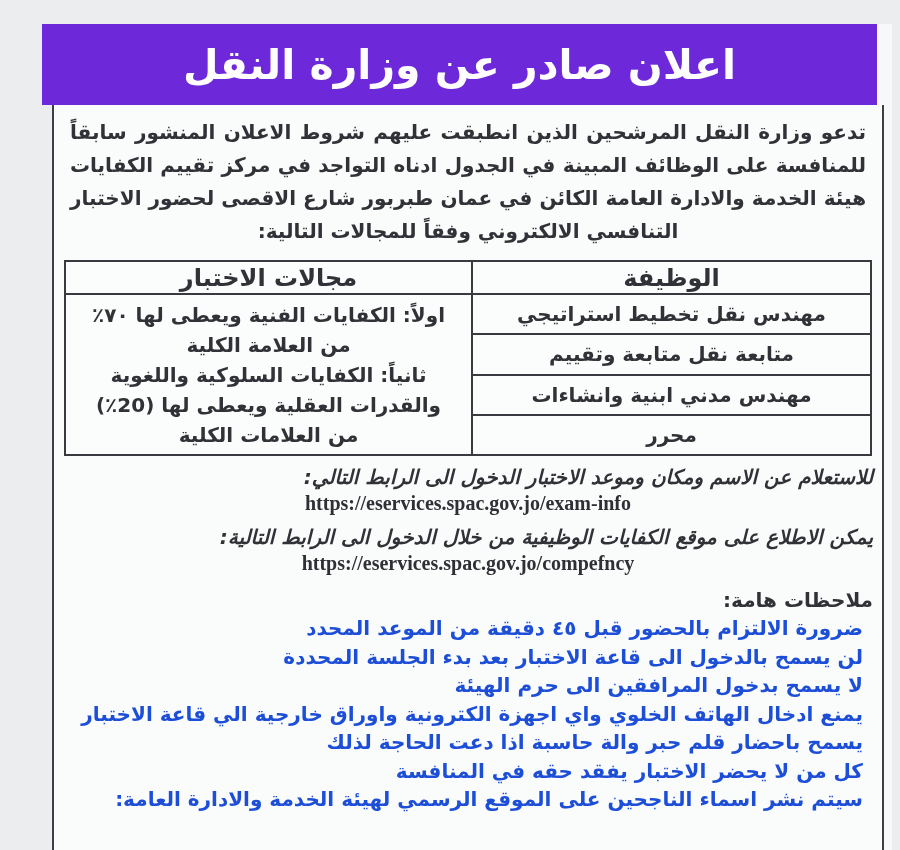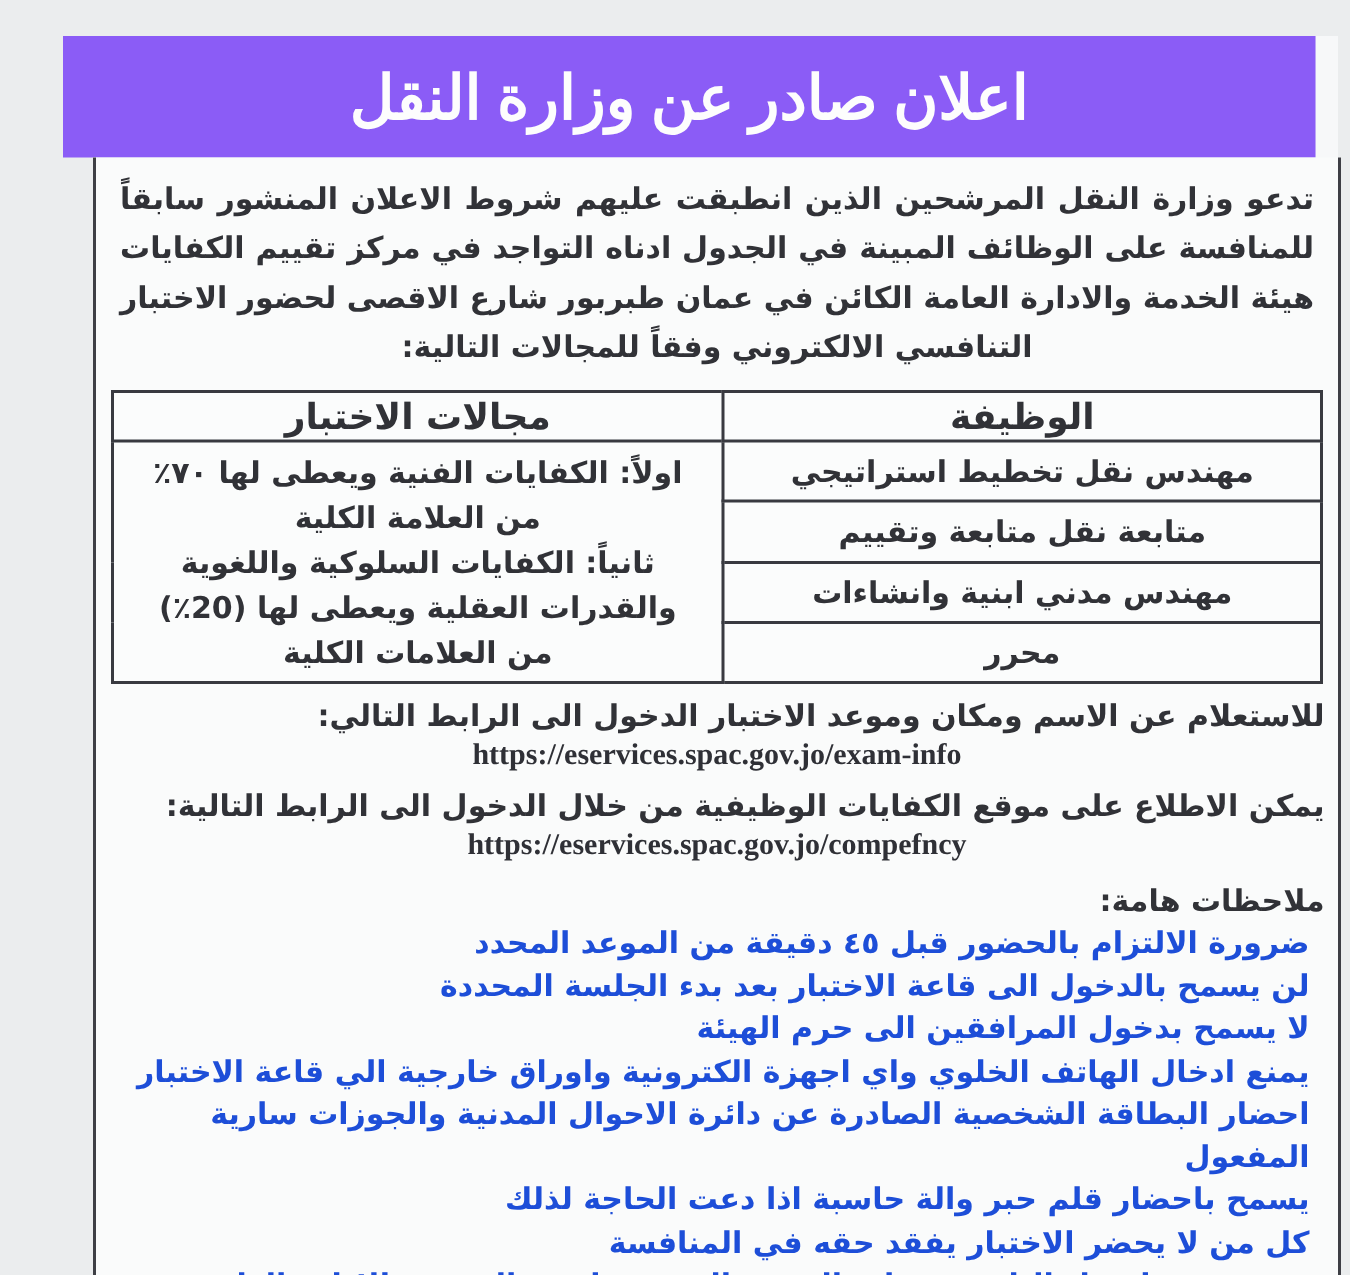--- a/index.html
+++ b/index.html
@@ -11,28 +11,28 @@
     font-family: "DejaVu Sans", sans-serif;
     color: #34353b;
   }
   .scan-page { position: absolute; inset: 0; }
   .white-strip {
     position: absolute; left: 877px; top: 24px; width: 15px; height: 826px;
     background: #f7f8f9;
   }
   .banner {
     position: absolute; left: 42px; top: 24px; width: 835px; height: 81px;
-    background: #8b5cf6;
-    display: flex; align-items: center; justify-content: center; font-family: Liberation Serif, serif;
+    background: #6d28d9;
+    display: flex; align-items: center; justify-content: center;
   }
   .banner-title {
     color: #fdfdfd; font-size: 41px; font-weight: bold; direction: rtl;
   }
   .paper {
-    position: absolute; left: 62px; top: 105px; width: 832px; height: 745px;
+    position: absolute; left: 52px; top: 105px; width: 832px; height: 745px;
     background: #fafbfb;
     border-left: 2px solid #3e3f45;
     border-right: 2px solid #3e3f45;
     direction: rtl;
     font-weight: bold;
   }
   .intro {
     margin: 11px 16px 0 16px;
     font-size: 20px; line-height: 33px;
     text-align: justify; text-align-last: center;
@@ -44,21 +44,21 @@
     border: 2px solid #393a40;
     background: #fbfcfc;
   }
   .jobs-table th, .jobs-table td {
     border: 2px solid #393a40;
     text-align: center; font-weight: bold; color: #313237;
   }
   .jobs-table th { font-size: 24px; height: 33px; }
   .job-cell { font-size: 20px; height: 37px; width: 49.5%; margin-top: 32px; }
   .fields-cell { font-size: 20px; line-height: 30px; padding: 5px 26px 4px; vertical-align: top; }
-  .info-line { margin-top: 7px; padding: 0 9px; font-size: 20px; line-height: 28px; text-align: right; color: #313237; }
+  .info-line { margin-top: 7px; padding: 0 9px; font-size: 20px; line-height: 28px; text-align: right; color: #313237; font-style: italic; }
   .url-line {
     direction: ltr; text-align: center;
     font-family: "Liberation Serif", serif;
     font-size: 20px; font-weight: bold; line-height: 25px; color: #2f3036;
   }
   .notes-title { margin-top: 10px; padding: 0 9px; font-size: 20px; line-height: 28px; text-align: right; color: #313237; }
   .note-item { padding: 0 19px; font-size: 20px; line-height: 28.5px; text-align: right; color: #1d4ed8; }
 </style>
 </head>
 <body>
@@ -109,19 +109,18 @@
     <div class="info-line">يمكن الاطلاع على موقع الكفايات الوظيفية من خلال الدخول الى الرابط التالية:</div>
 
     <div class="url-line">https://eservices.spac.gov.jo/compefncy</div>
 
     <div class="notes-title">ملاحظات هامة:</div>
 
     <div class="note-item">ضرورة الالتزام بالحضور قبل ٤٥ دقيقة من الموعد المحدد</div>
     <div class="note-item">لن يسمح بالدخول الى قاعة الاختبار بعد بدء الجلسة المحددة</div>
     <div class="note-item">لا يسمح بدخول المرافقين الى حرم الهيئة</div>
     <div class="note-item">يمنع ادخال الهاتف الخلوي واي اجهزة الكترونية واوراق خارجية الي قاعة الاختبار</div>
-    <div class="note-item">احضار البطاقة الشخصية الصادرة عن دائرة الاحوال المدنية والجوزات سارية المفعول</div>
     <div class="note-item">يسمح باحضار قلم حبر والة حاسبة اذا دعت الحاجة لذلك</div>
     <div class="note-item">كل من لا يحضر الاختبار يفقد حقه في المنافسة</div>
     <div class="note-item">سيتم نشر اسماء الناجحين على الموقع الرسمي لهيئة الخدمة والادارة العامة:</div>
 
   </div>
 </div>
 
 </body></html>

